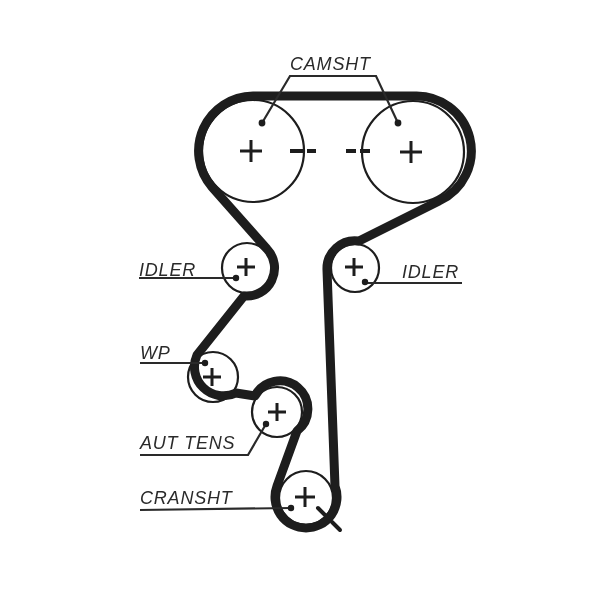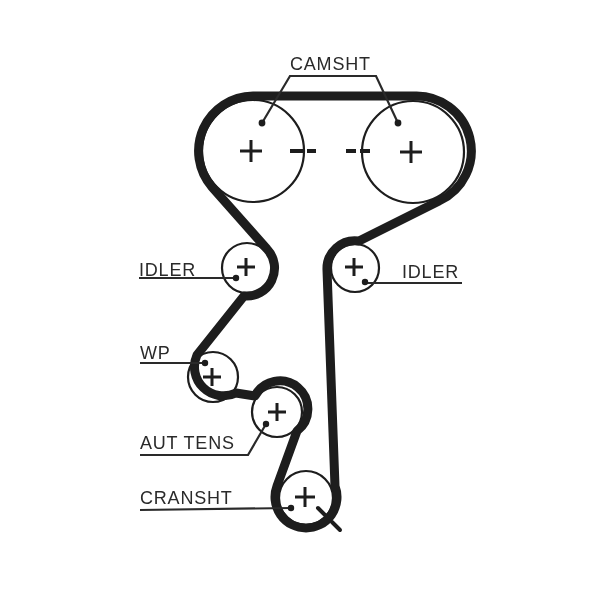--- a/index.html
+++ b/index.html
@@ -7,20 +7,21 @@
     padding: 0;
     background: #ffffff;
   }
   .stage {
     position: relative;
     width: 508px;
     height: 589px;
     background: #1d4ed8;
     overflow: hidden;
     font-family: "Liberation Sans", sans-serif;
+    font-style: italic;
   }
   svg { display: block; }
   .diagram-label {
     font-family: "Liberation Sans", sans-serif;
     font-size: 18px;
     letter-spacing: 0.8px;
     font-weight: 400;
   }
 </style>
 </head>

